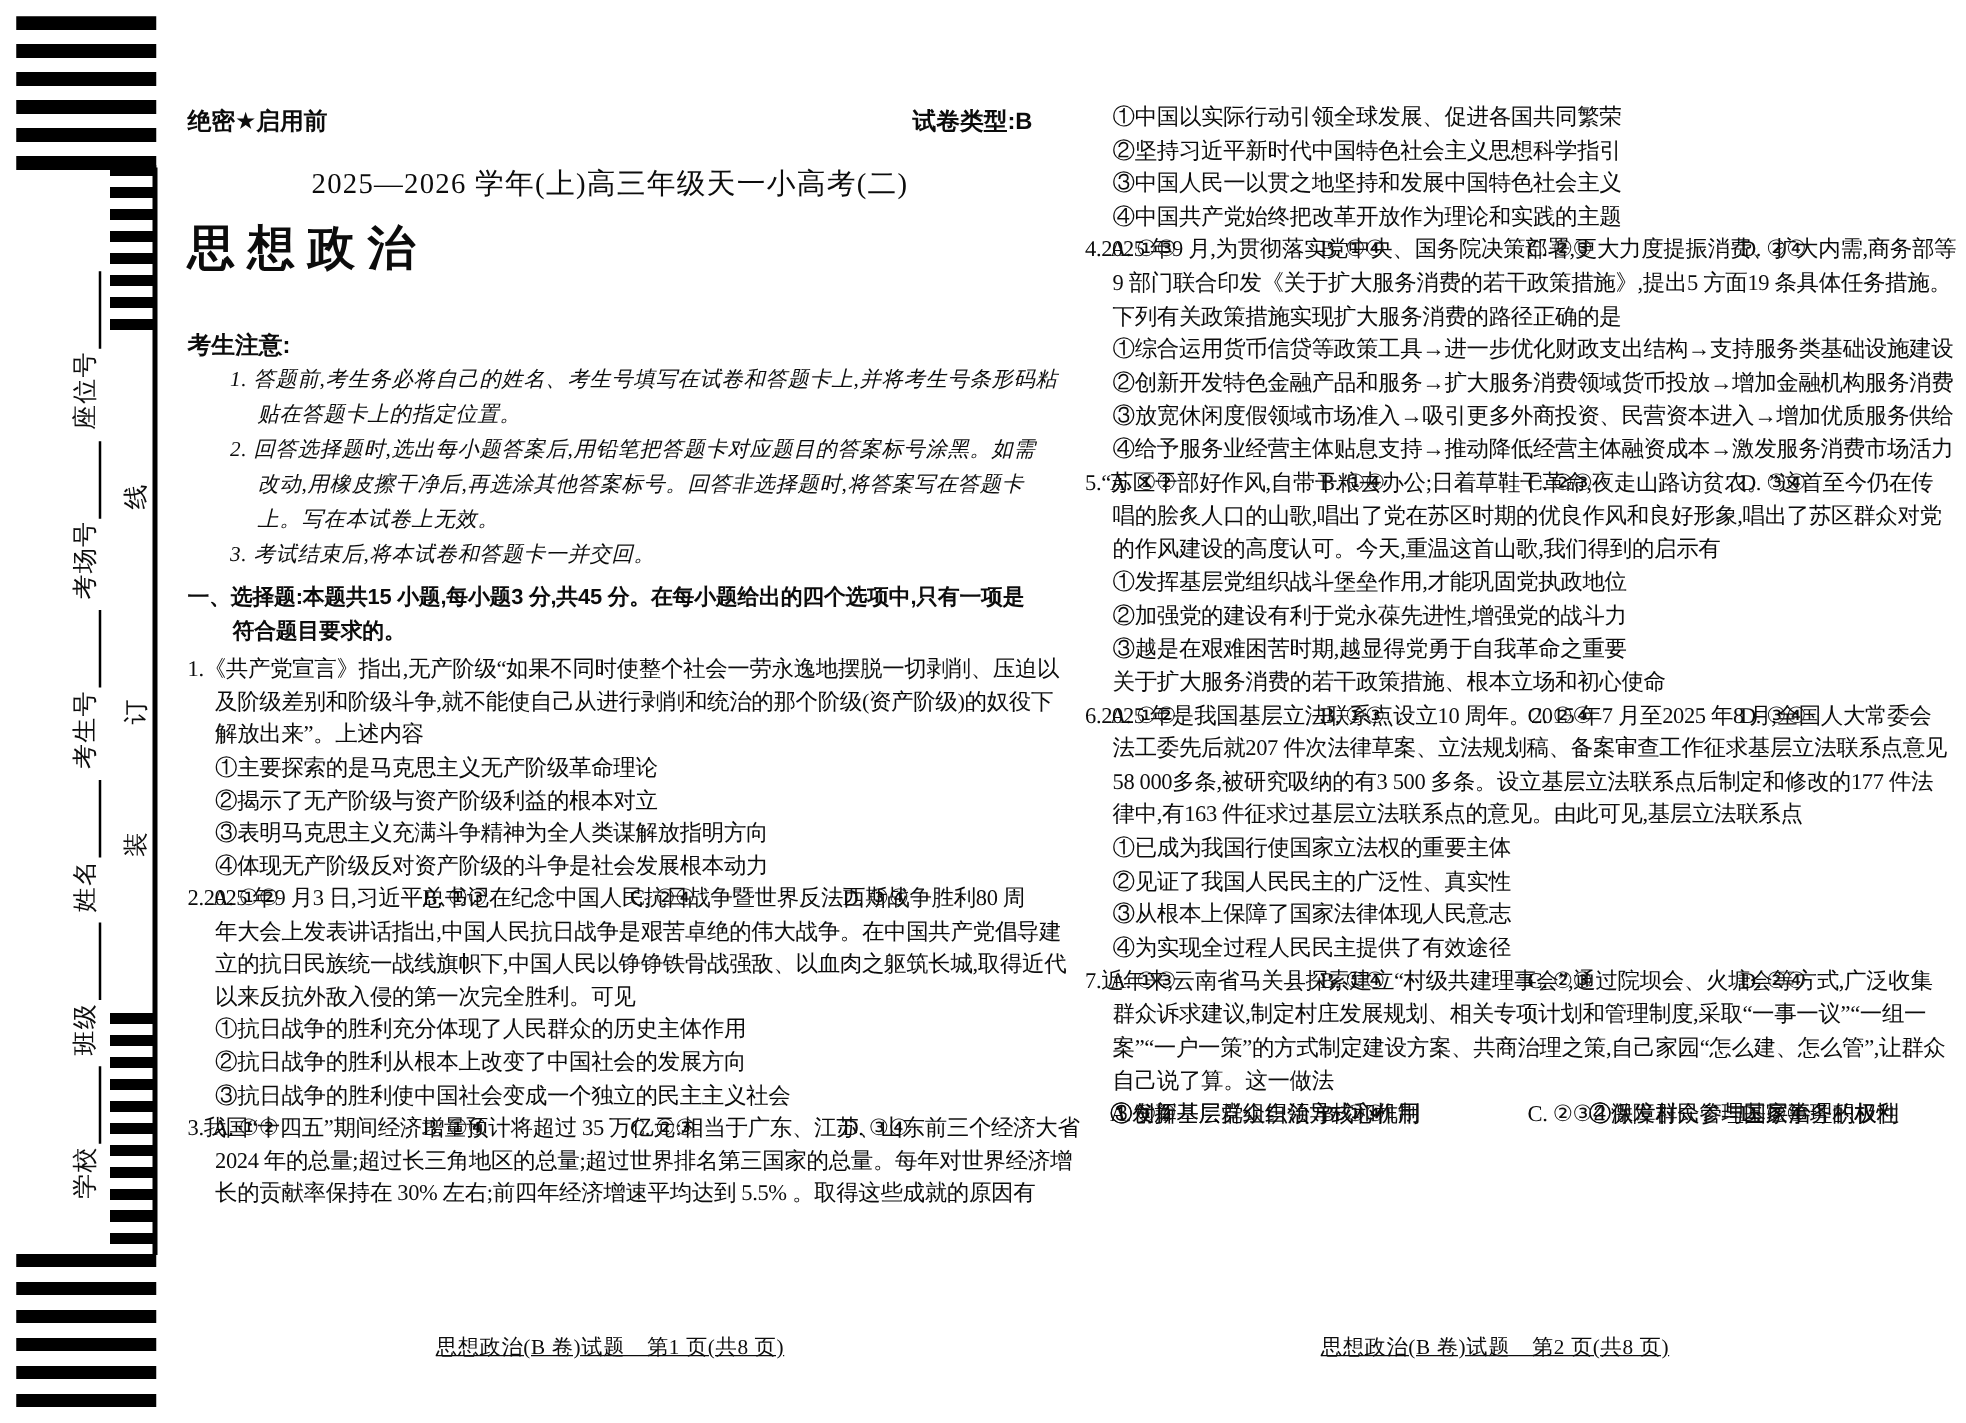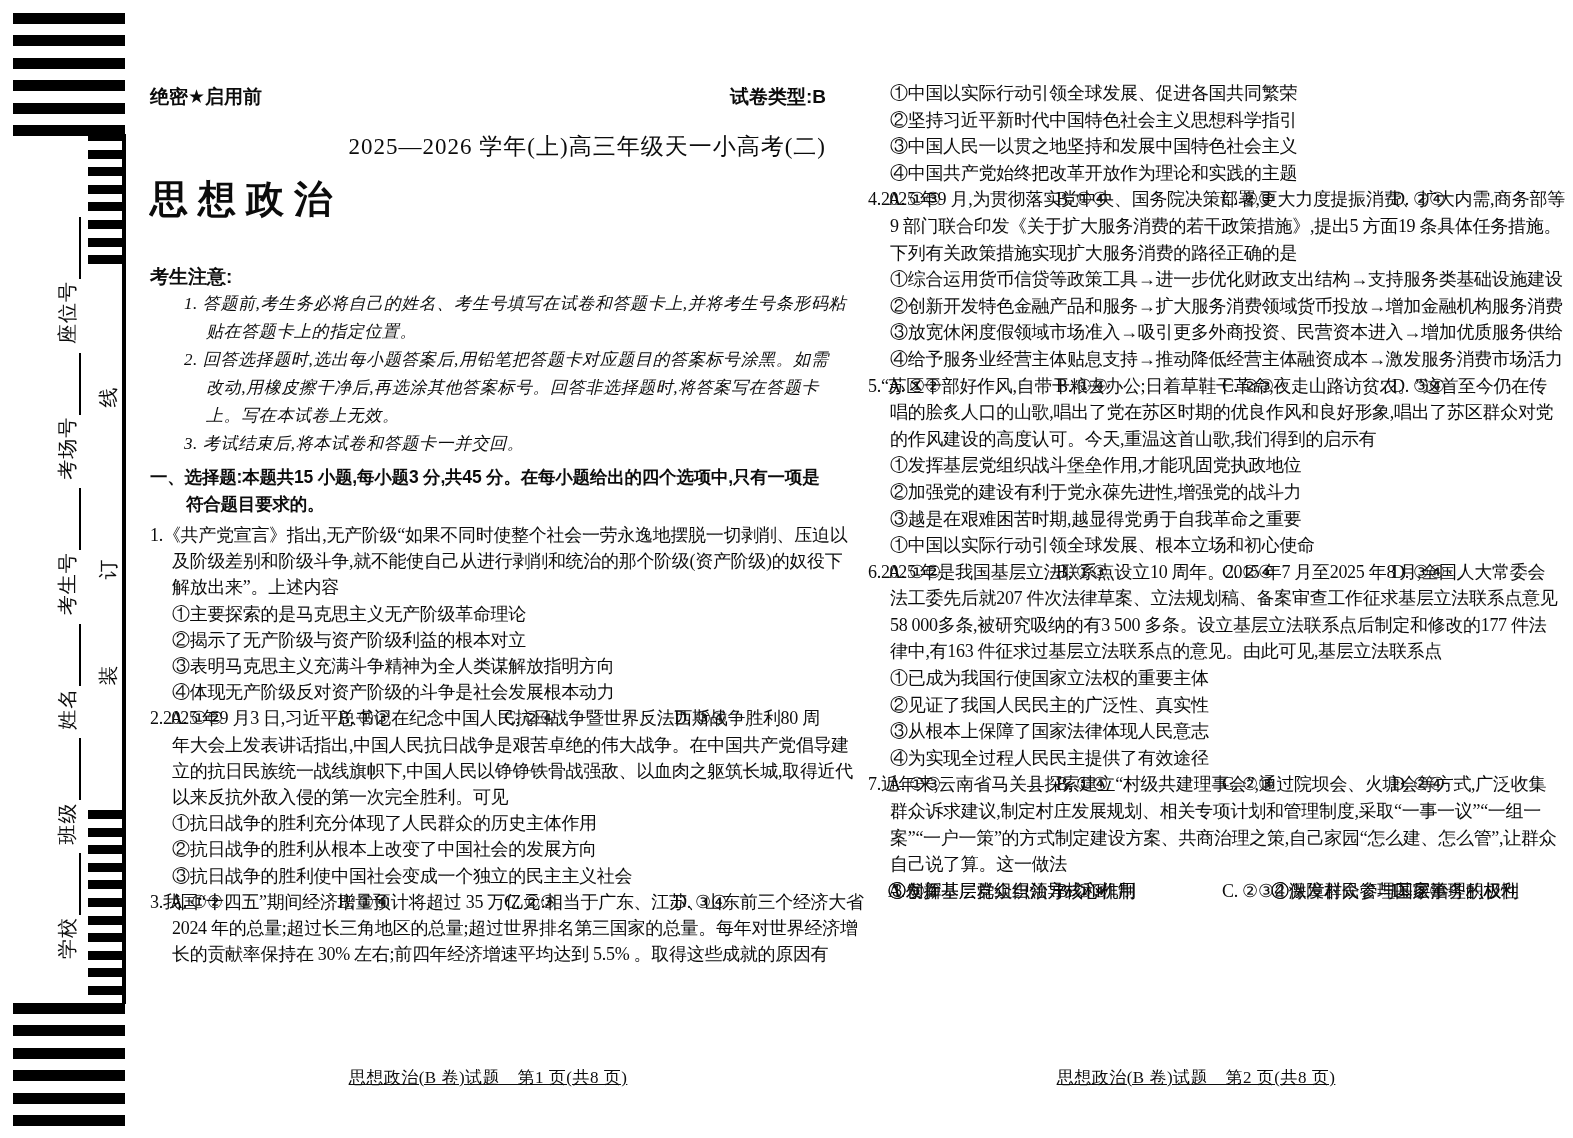--- a/index.html
+++ b/index.html
@@ -29,21 +29,21 @@
     text-align:center;transform:rotate(-90deg);}
   .bc-xian{top:384px;} .bc-ding{top:556px;} .bc-zhuang{top:662px;}
 
   
   #col1{position:absolute;left:150px;top:84px;width:676px;}
   #col2{position:absolute;left:868px;top:80px;width:682px;}
   .ln{white-space:nowrap;}
 
   .hdr-row{display:flex;justify-content:space-between;
     font-family:"Liberation Sans","DejaVu Sans",sans-serif;font-weight:bold;font-size:19px;height:24px;}
-  .exam-title{margin-top:24px;text-align:right;font-size:23px;line-height:30px;letter-spacing:1px;}
+  .exam-title{margin-top:24px;text-align:center;font-size:23px;line-height:30px;letter-spacing:1px;}
   .subject-title{margin-top:14px;text-align:left;font-size:38px;line-height:46px;font-weight:bold;
     font-family:"Liberation Sans","DejaVu Sans",sans-serif;letter-spacing:10px;}
   .notice-head{margin-top:42px;font-size:19px;line-height:26px;font-weight:bold;
     font-family:"Liberation Sans","DejaVu Sans",sans-serif;}
   #notice-list .ln{line-height:28px;font-size:17px;font-style:italic;letter-spacing:.6px;}
   #section-list{margin-top:6px;}
   #section-list .ln{line-height:27px;font-size:17.5px;font-weight:bold;letter-spacing:-.2px;
     font-family:"Liberation Sans","DejaVu Sans",sans-serif;}
   #q-list1{margin-top:4px;}
   #q-list1 .ln{line-height:26.2px;font-size:18px;letter-spacing:-.3px;}
@@ -179,21 +179,21 @@
         <span class="op op1">B. ①④</span>
         <span class="op op2">C. ②③</span>
         <span class="op op3">D. ③④</span>
       </div>
       <div class="ln i0">5.“苏区干部好作风,自带干粮去办公;日着草鞋干革命,夜走山路访贫农。”这首至今仍在传</div>
       <div class="ln i1">唱的脍炙人口的山歌,唱出了党在苏区时期的优良作风和良好形象,唱出了苏区群众对党</div>
       <div class="ln i1">的作风建设的高度认可。今天,重温这首山歌,我们得到的启示有</div>
       <div class="ln i1">①发挥基层党组织战斗堡垒作用,才能巩固党执政地位</div>
       <div class="ln i1">②加强党的建设有利于党永葆先进性,增强党的战斗力</div>
       <div class="ln i1">③越是在艰难困苦时期,越显得党勇于自我革命之重要</div>
-      <div class="ln i1">①中国以实际行动引领全球发展、根本立场和初心使命</div>
+      <div class="ln i1">关于扩大服务消费的若干政策措施、根本立场和初心使命</div>
       <div class="ln opts">
         <span class="op op0">A. ①②</span>
         <span class="op op1">B. ①③</span>
         <span class="op op2">C. ②④</span>
         <span class="op op3">D. ③④</span>
       </div>
       <div class="ln i0">6.2025 年是我国基层立法联系点设立10 周年。2015 年7 月至2025 年8 月,全国人大常委会</div>
       <div class="ln i1">法工委先后就207 件次法律草案、立法规划稿、备案审查工作征求基层立法联系点意见</div>
       <div class="ln i1">58 000多条,被研究吸纳的有3 500 多条。设立基层立法联系点后制定和修改的177 件法</div>
       <div class="ln i1">律中,有163 件征求过基层立法联系点的意见。由此可见,基层立法联系点</div>

